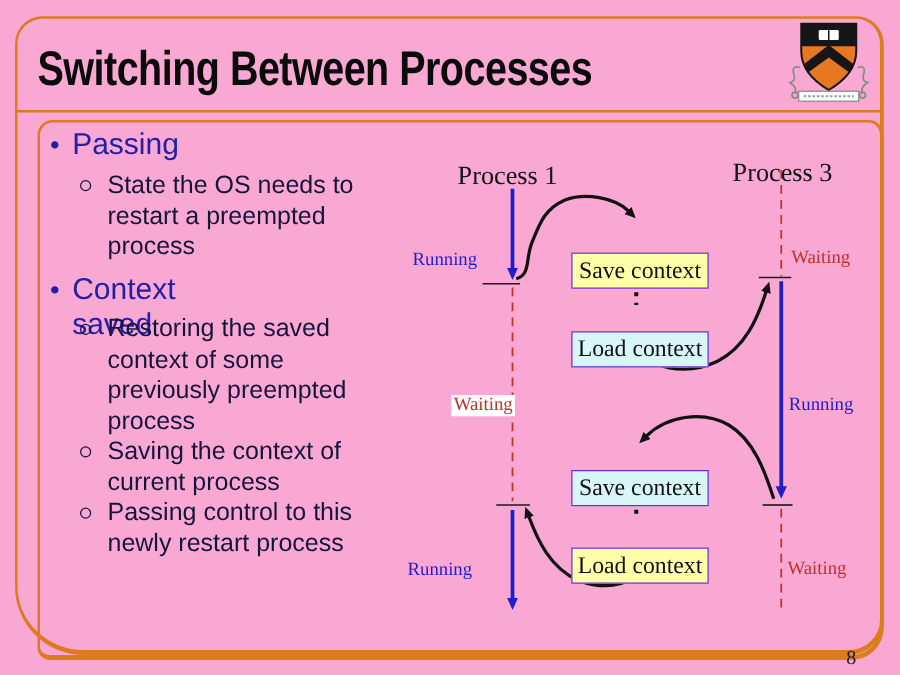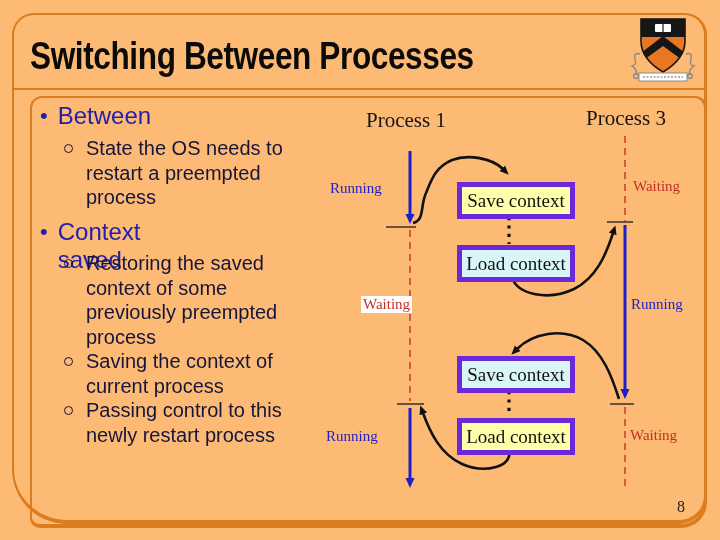--- a/index.html
+++ b/index.html
@@ -1,19 +1,19 @@
 <!DOCTYPE html>
 <html style="--accent-orange: #DC7C1E; --heading-blue: #2020A8; --body-text: #15153A; --running-blue: #1F1FC8; --waiting-red: #C03228; --box-yellow: #FFFFAA; --box-cyan: #D8F6F8; --shield-orange: #E87722;"><head>
 <meta charset="utf-8">
 <style>
   html,body{margin:0;padding:0;}
   .slide{
     position:relative;
     width:720px;height:540px;
-    background:#fdba74;
+    background:#f9a8d4;
     overflow:hidden;
     font-family:"Liberation Sans",sans-serif;
   }
   
   .outer-frame{
     position:absolute;left:12px;top:13px;width:690px;height:505px;
     border:2px solid var(--accent-orange);
     border-right-width:3px;border-bottom-width:4px;
     border-radius:22px 22px 28px 55px;
     background:transparent;
@@ -46,31 +46,31 @@
   .o-item{display:flex;align-items:flex-start;}
   .o-item .circ{
     flex:0 0 auto;width:7px;height:7px;margin:8px 13px 0 0;
     border:1.6px solid var(--body-text);border-radius:50%;
   }
   .o-item .txt{
     width:218px;color:var(--body-text);
     font-size:20px;line-height:24.5px;
   }
   
-  .serif{font-family:"Liberation Serif",serif;}
+  .serif{font-family:"Liberation Serif",serif;margin-top:20px;}
   .proc-label{
     position:absolute;width:130px;text-align:center;
     font-size:21px;color:#141414;
   }
   .state-label{position:absolute;font-size:15px;white-space:nowrap;}
   .state-running{color:var(--running-blue);}
   .state-waiting{color:var(--waiting-red);}
   .ctx-box{
     position:absolute;width:108px;height:27px;
-    border:5px solid #6d28d9;
+    border:1px solid #6d28d9;
     font-size:19px;color:#111;text-align:center;line-height:27px;
   }
   .overlay{position:absolute;left:0;top:0;pointer-events:none;}
   .blue-arrow{stroke:var(--running-blue);stroke-width:3;}
   .red-dash{stroke:var(--waiting-red);stroke-width:1.4;stroke-dasharray:7 5;}
   .tick{stroke:#1a1a1a;stroke-width:1.3;}
   .curve{stroke:#111;stroke-width:2.6;fill:none;}
   .dots{stroke:#111;stroke-width:3.2;stroke-dasharray:3.2 5.2;}
   .mk-blue{fill:var(--running-blue);}
   .mk-black{fill:#111;}
@@ -113,21 +113,21 @@
     <g>
       <rect x="9" y="57" width="48" height="8" fill="#ffffff" stroke="#8a8a8a" stroke-width="1"></rect>
       <line x1="13" y1="61" x2="53" y2="61" stroke="#9a9a9a" stroke-width="1.6" stroke-dasharray="2 1.5"></line>
     </g>
   </svg>
 
   <div class="outline">
 
     <div class="o-heading" style="top:102px;">
       <span class="dot">•</span>
-      <span>Between</span>
+      <span>Passing</span>
     </div>
 
     <div class="o-list" style="top:136px;">
       <div class="o-item">
         <span class="circ"></span>
         <span class="txt">State the OS needs to restart a preempted process</span>
       </div>
     </div>
 
     <div class="o-heading" style="top:218px;">

